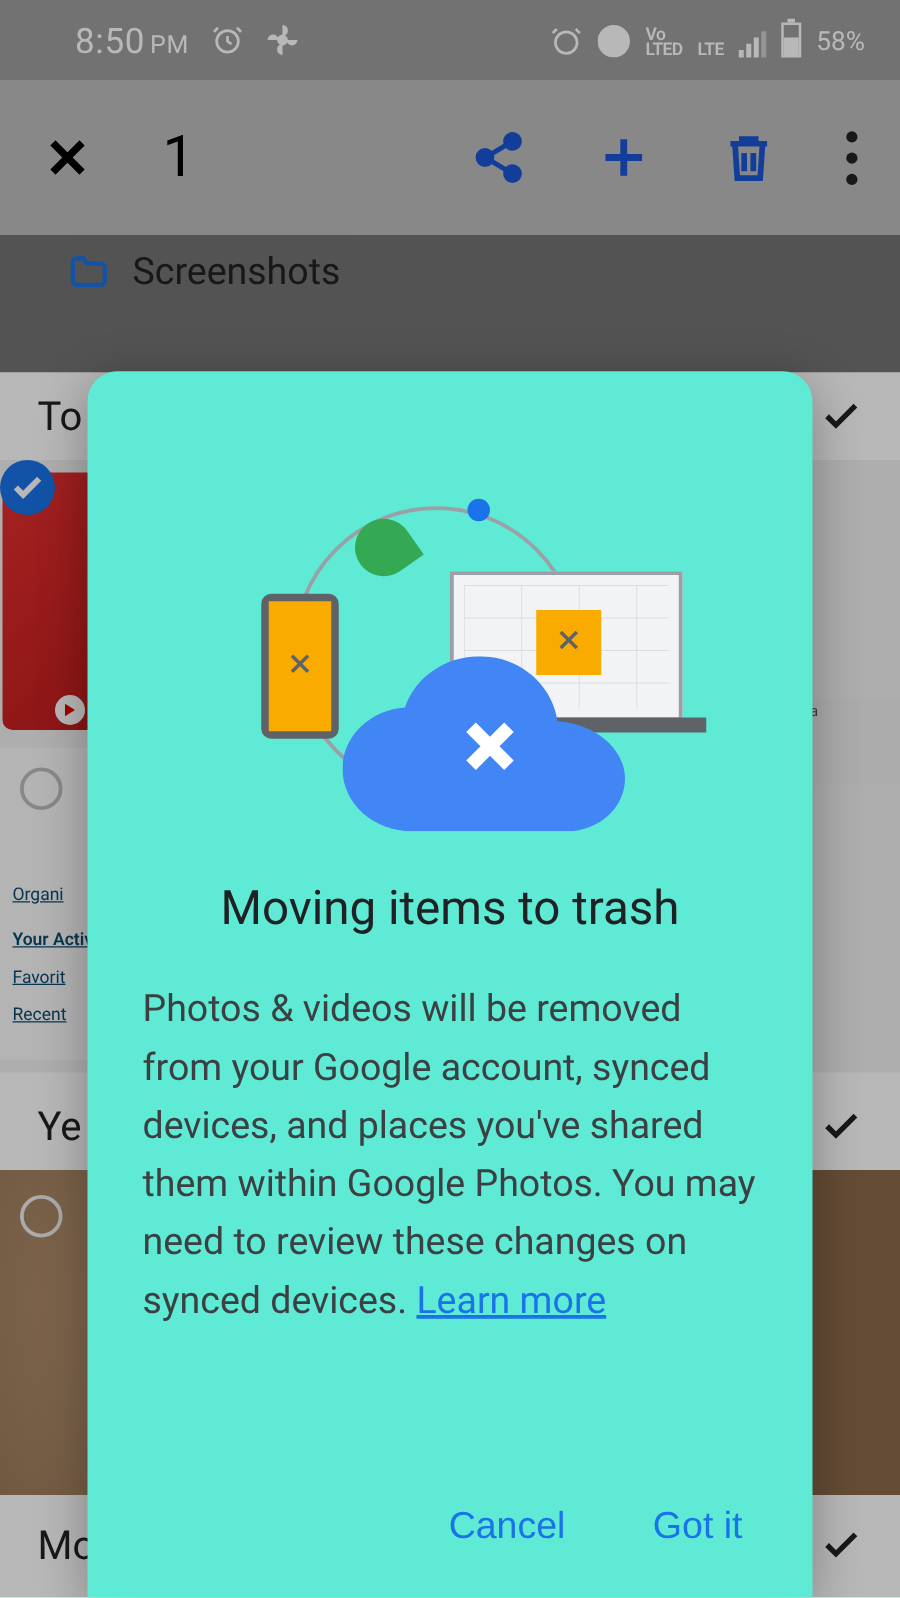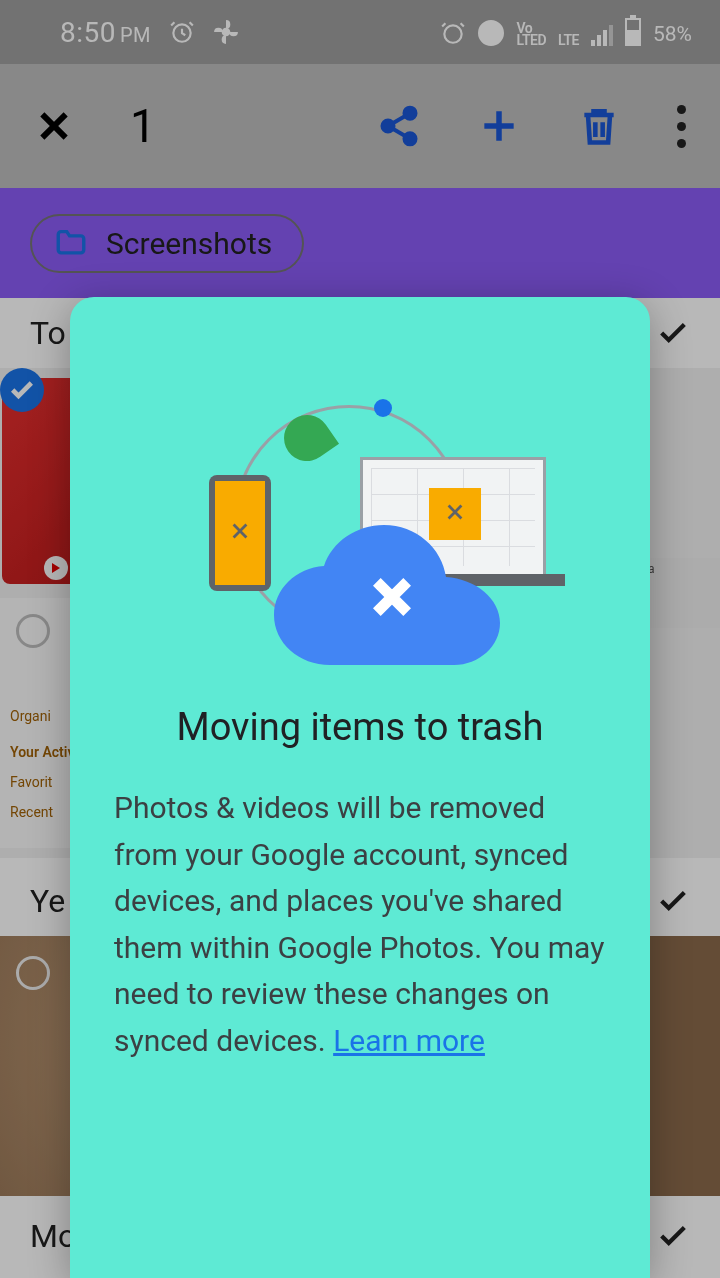--- a/index.html
+++ b/index.html
@@ -28,21 +28,21 @@
   .close-x { width: 40px; height: 40px; }
   .close-x svg { width: 40px; height: 40px; stroke: #000; stroke-width: 3.5; }
   .sel-count { font-size: 46px; color: #000; margin-left: 56px; font-weight: 400; }
   .tbar-right { margin-left: auto; display: flex; align-items: center; gap: 56px; }
   .tbar-ico { width: 44px; height: 44px; display: inline-flex; align-items: center; justify-content: center; }
   .tbar-ico svg { width: 44px; height: 44px; }
   .dots { display: flex; flex-direction: column; gap: 8px; align-items: center; }
   .dots span { width: 9px; height: 9px; border-radius: 50%; background: #222; }
 
   
-  .chip-row { position: absolute; top: 188px; left: 0; right: 0; height: 110px; background: #8b5cf6; display: flex; align-items: center; padding: 0 30px; }
+  .chip-row { position: absolute; top: 188px; left: 0; right: 0; height: 110px; background: #737373; display: flex; align-items: flex-start; padding: 0 30px; }
   .chip { display: inline-flex; align-items: center; gap: 18px; border: 2.5px solid #757575; border-radius: 34px; padding: 10px 30px 10px 22px; }
   .chip svg { width: 34px; height: 34px; }
   .chip-label { font-size: 30px; color: #222; }
 
   
   .sec { position: absolute; left: 0; right: 0; height: 70px; background: #fff; display: flex; align-items: center; justify-content: space-between; padding: 0 30px; font-size: 32px; color: #222; }
   .sec-today { top: 298px; }
   .sec-yest  { top: 866px; }
   .sec-mon   { top: 1201px; }
   .chk { width: 34px; height: 34px; }
@@ -50,21 +50,21 @@
 
   
   .grid-a { position: absolute; top: 368px; left: 0; right: 0; height: 490px; background: #f2f2f2; }
   .thumb-sel { position: absolute; top: 10px; left: 2px; width: 172px; height: 206px; background: linear-gradient(135deg,#e62f2f,#b31616); border-radius: 8px; }
   .youtube-bubble { position: absolute; bottom: 4px; left: 42px; width: 24px; height: 24px; border-radius: 50%; background: #fff; display:flex;align-items:center;justify-content:center;}
   .youtube-bubble::after{content:"";width:0;height:0;border-left:8px solid #e60000;border-top:5px solid transparent;border-bottom:5px solid transparent;}
   .check-badge { position: absolute; top: 0; left: 0; width: 44px; height: 44px; background: #1a73e8; border-radius: 50%; display: flex; align-items: center; justify-content: center; }
   .check-badge svg { width: 28px; height: 28px; stroke: #fff; stroke-width: 4; fill: none; }
   .thumb2 { position: absolute; top: 230px; left: 0; width: 180px; height: 250px; background: #fafafa; }
   .ring { position: absolute; top: 246px; left: 16px; width: 34px; height: 34px; border: 3px solid #bdbdbd; border-radius: 50%; }
-  .meta-txt { position: absolute; left: 10px; font-size: 14px; color: #a16207; }
+  .meta-txt { position: absolute; left: 10px; font-size: 14px; color: #0c4a6e; text-decoration: underline; }
   .thumb-right { position: absolute; top: 190px; right: 0; width: 80px; height: 70px; background: #efefef; padding:4px; font-size:12px; color:#555;}
   .grid-b { position: absolute; top: 936px; left: 0; right: 0; height: 260px; background: #dcd0c4; }
   .face { position: absolute; top: 0; left: 0; width: 100%; height: 100%; background: radial-gradient(circle at 30% 40%, #c9a580 0%, #8b6a4c 70%); }
   .ring2 { position: absolute; top: 20px; left: 16px; width: 34px; height: 34px; border: 3px solid #eee; border-radius: 50%; }
 
   
   .scrim { position: absolute; inset: 0; background: rgba(0,0,0,0.28); }
 
   
   .dialog { position: absolute; top: 297px; left: 70px; right: 70px; bottom: 0; background: #5eead4; border-radius: 24px 24px 0 0; box-shadow: 0 8px 40px rgba(0,0,0,0.3); padding: 38px 44px 0; display: flex; flex-direction: column; }
@@ -260,15 +260,19 @@
         <span class="cloud-x big-x"><svg viewBox="0 0 24 24">
               <path d="M5 5l14 14M19 5L5 19"></path>
             </svg></span>
       </div>
     </div>
 
     <div class="dlg-title">Moving items to trash</div>
     <div class="dlg-body">
       <span>Photos &amp; videos will be removed from your Google account, synced devices, and places you've shared them within Google Photos. You may need to review these changes on synced devices. </span><a class="learn">Learn more</a>
     </div>
+    <div class="dlg-actions">
+      <button class="dlg-btn">Cancel</button>
+      <button class="dlg-btn">Got it</button>
+    </div>
   </div>
 
 </div>
 
 </body></html>

